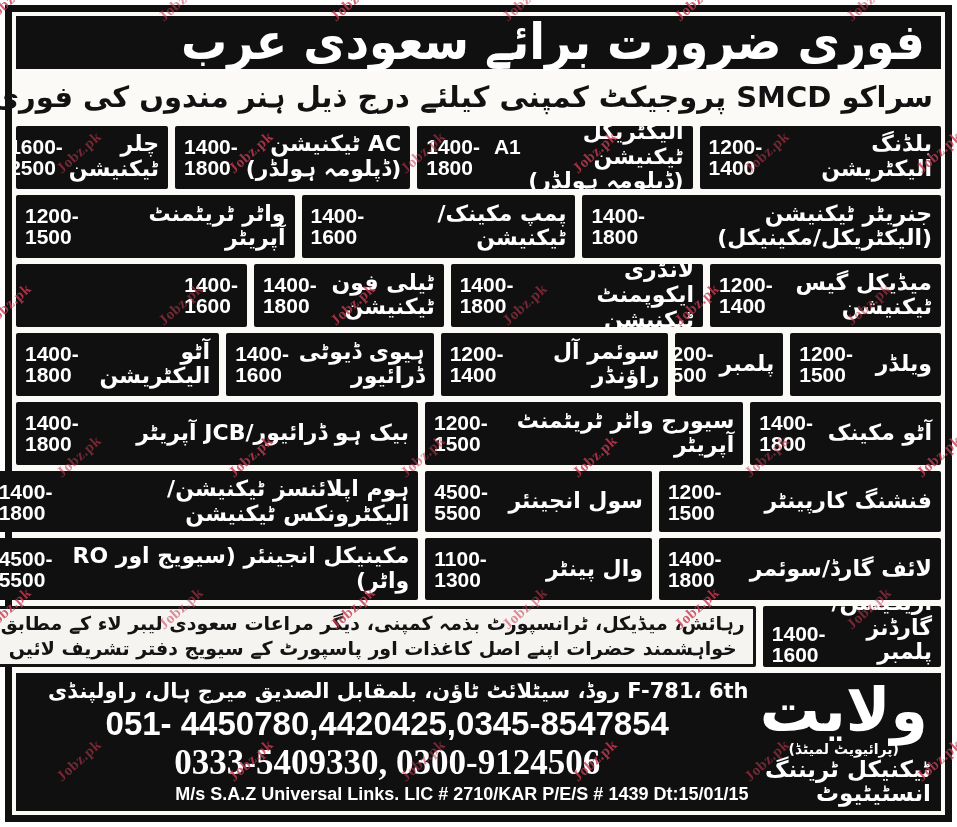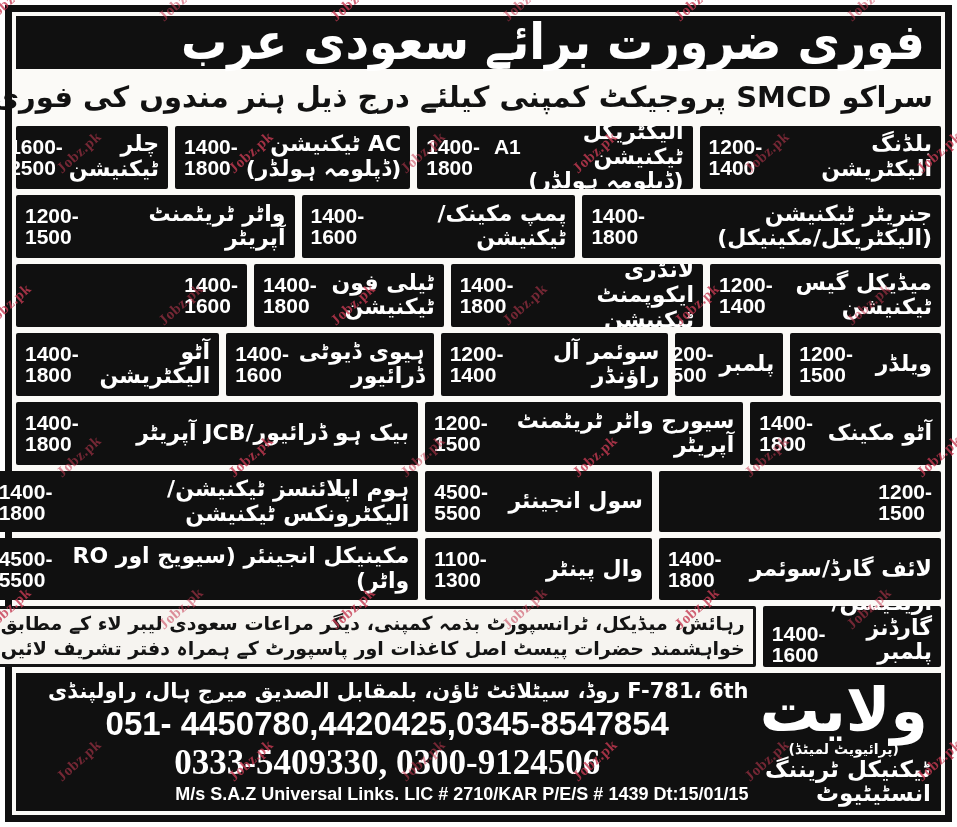--- a/index.html
+++ b/index.html
@@ -207,20 +207,21 @@
             <div>1800</div>
           </div>
         </div>
       </div>
     </div>
 
   <div class="lower">
     <div class="lower-main" id="lower-grid">
         <div class="jrow">
           <div class="cell" style="flex: 238 238 0px;">
+            <div class="jtitle">فنشنگ کارپینٹر</div>
             <div class="jsal">
               <div>1200-</div>
               <div>1500</div>
             </div>
           </div>
           <div class="cell" style="flex: 188 188 0px;">
             <div class="jtitle">سول انجینئر</div>
             <div class="jsal">
               <div>4500-</div>
               <div>5500</div>
@@ -260,21 +261,21 @@
         <div class="jrow">
           <div class="cell" style="flex: 238 238 0px; align-items: flex-end;">
             <div class="jtitle">اریگیشن/گارڈنز پلمبر</div>
             <div class="jsal">
               <div>1400-</div>
               <div>1600</div>
             </div>
           </div>
           <div class="infobox" style="flex: 562 562 0px;">
             <div class="l">رہائش، میڈیکل، ٹرانسپورٹ بذمہ کمپنی، دیگر مراعات سعودی لیبر لاء کے مطابق</div>
-            <div class="l">خواہشمند حضرات پیسٹ اصل کاغذات اور پاسپورٹ کے ہمراہ دفتر تشریف لائیں</div>
+            <div class="l">خواہشمند حضرات اپنے اصل کاغذات اور پاسپورٹ کے سیویج دفتر تشریف لائیں</div>
           </div>
         </div>
       </div>
 
   </div>
 
   <div class="footer">
     <div class="brand">
       <div class="brand-name">ولایت</div>
       <div class="brand-sub">(پرائیویٹ لمیٹڈ)</div>

